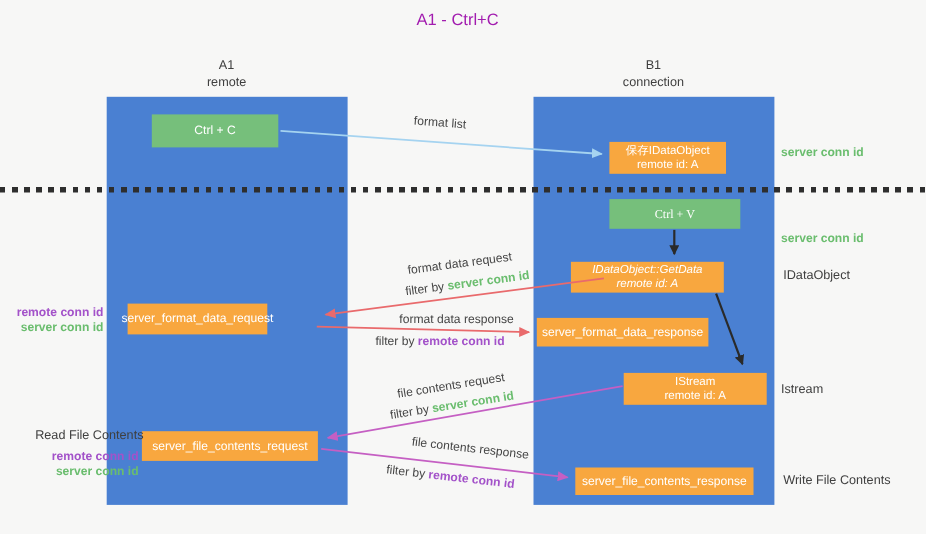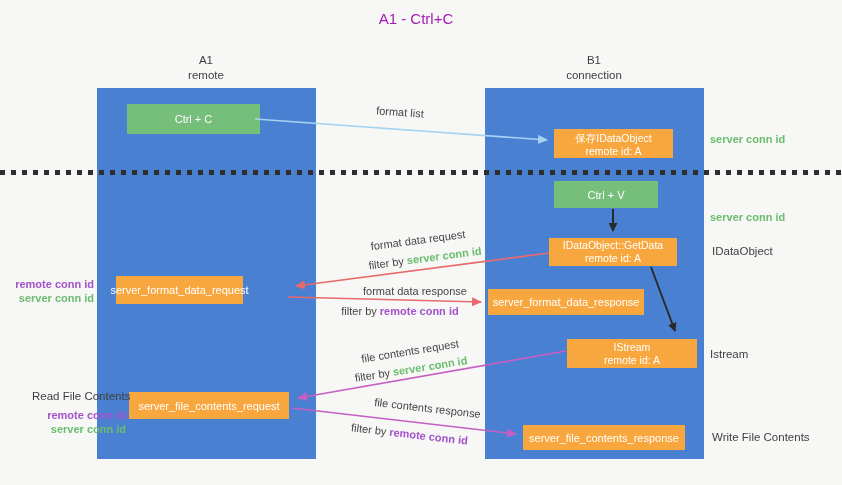--- a/index.html
+++ b/index.html
@@ -63,34 +63,34 @@
 <div class="col-header hdr-right">
   <div>B1</div>
   <div>connection</div>
 </div>
 
 <div class="column col-left"></div>
 <div class="column col-right"></div>
 
 <div class="dotted"></div>
 
-<div class="node green one-line" style="left:127px;top:104px;width:133px;height:30px;">
+<div class="node green one-line" style="left:138px;top:104px;width:115px;height:30px;">
   <div>Ctrl + C</div>
 </div>
 
-<div class="node orange two-line" style="left:554px;top:129px;width:119px;height:29px;justify-content:flex-end;">
+<div class="node orange two-line" style="left:554px;top:129px;width:106px;height:29px;">
   <div>保存IDataObject</div>
   <div>remote id: A</div>
 </div>
 
-<div class="node green one-line" style="left:554px;top:181px;width:104px;height:27px;">
+<div class="node green one-line" style="left:554px;top:181px;width:119px;height:27px;font-family:Liberation Serif, serif;">
   <div>Ctrl + V</div>
 </div>
 
-<div class="node orange two-line" style="left:549px;top:238px;width:128px;height:28px;">
+<div class="node orange two-line" style="left:519px;top:238px;width:139px;height:28px;font-style:italic;">
   <div>IDataObject::GetData</div>
   <div>remote id: A</div>
 </div>
 
 <div class="node orange one-line" style="left:116px;top:276px;width:127px;height:28px;">
   <div>server_format_data_request</div>
 </div>
 
 <div class="node orange one-line" style="left:488px;top:289px;width:156px;height:26px;">
   <div>server_format_data_response</div>

